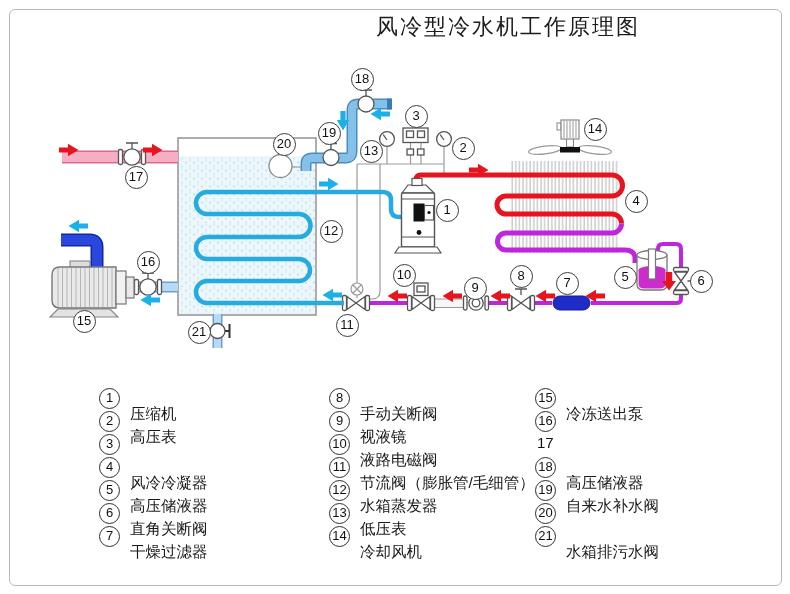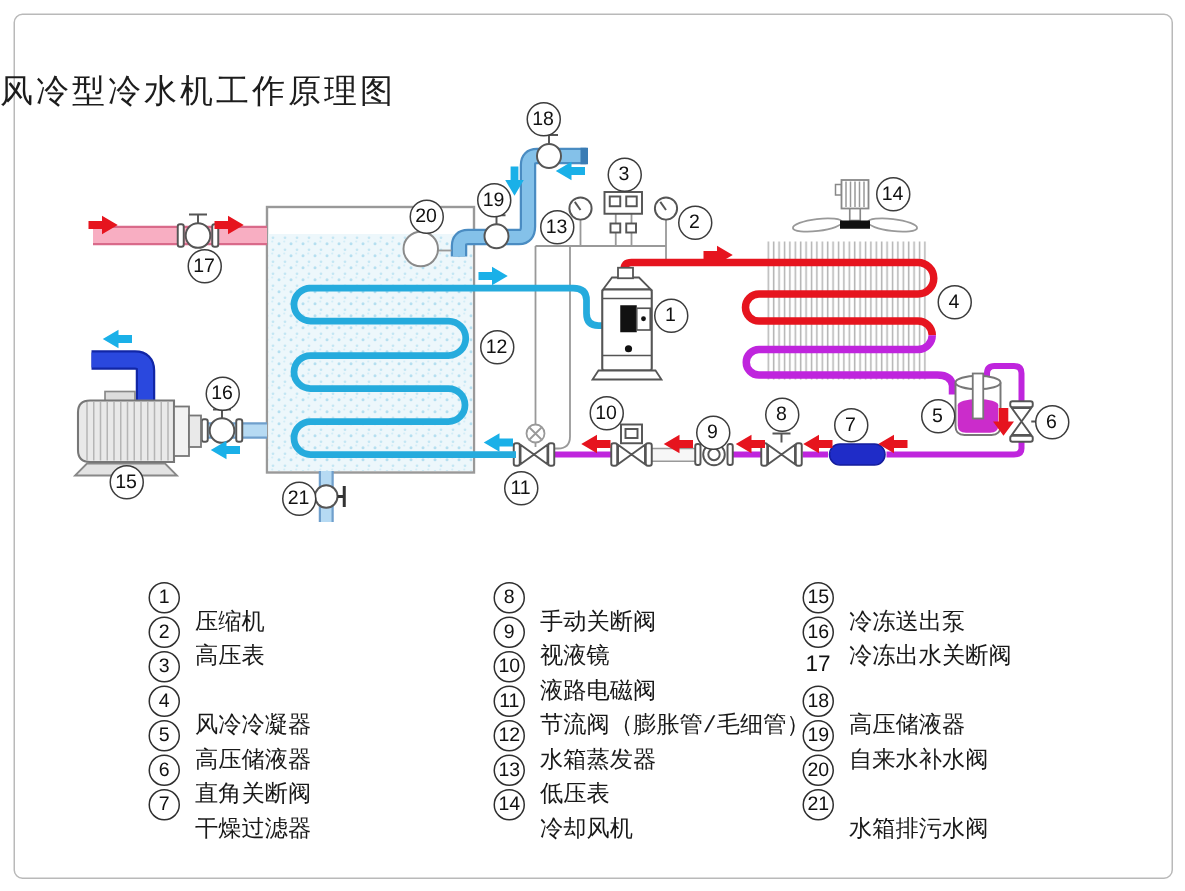--- a/index.html
+++ b/index.html
@@ -1,33 +1,33 @@
 <!DOCTYPE html>
 <html><head>
 <meta charset="utf-8">
 <style>
   html,body{margin:0;padding:0;background:#fff;}
   .stage{position:relative;width:790px;height:594px;background:#fff;overflow:hidden;
          font-family:"Liberation Sans",sans-serif;}
   .frame{position:absolute;left:9px;top:9px;width:771px;height:575px;
          border:1px solid #b9b9b9;border-radius:6px;}
-  .title{position:absolute;left:0;top:46px;width:640px;text-align:left;
+  .title{position:absolute;left:0;top:12px;width:640px;text-align:right;
          font-family:"Liberation Serif",serif;font-size:22px;letter-spacing:2px;color:#1c1c1c;}
   svg.diagram{position:absolute;left:0;top:0;width:790px;height:594px;}
   .comp{fill:#fff;stroke:#555;stroke-width:1.3;}
   .thin{stroke:#999;stroke-width:1.2;fill:none;}
   .callout{position:absolute;width:23px;height:23px;border:1.5px solid #3c3c3c;border-radius:50%;
            background:#fff;box-sizing:border-box;text-align:center;line-height:20px;
            font-size:13px;color:#111;}
   .legend-col{position:absolute;top:387px;}
   .legend-row{display:flex;align-items:center;height:23px;}
   .legend-num{display:inline-block;width:21px;height:21px;border:1.4px solid #2e2e2e;border-radius:50%;
               box-sizing:border-box;text-align:center;line-height:18px;font-size:13px;color:#111;flex:0 0 21px;}
   .legend-num.plain{border:none;font-size:15px;text-align:left;padding-left:2px;}
-  .legend-text{margin-left:10px;font-family:Liberation Mono, monospace;font-size:15.5px;color:#191919;white-space:nowrap;margin-top:32px;}
+  .legend-text{margin-left:10px;font-family:Liberation Sans, sans-serif;font-size:15.5px;color:#191919;white-space:nowrap;margin-top:32px;}
 </style>
 </head>
 <body>
 
 <div class="stage">
   <div class="frame"></div>
 
   <svg class="diagram" viewBox="0 0 790 594" xmlns="http://www.w3.org/2000/svg">
     <defs>
       <pattern id="speck" width="8" height="8" patternUnits="userSpaceOnUse">
@@ -322,21 +322,20 @@
         <span class="legend-text">冷却风机</span>
       </div>
   </div>
   <div class="legend-col" style="left:535px;">
     <div class="legend-row">
         <span class="legend-num">15</span>
         <span class="legend-text">冷冻送出泵</span>
       </div>
     <div class="legend-row">
         <span class="legend-num">16</span>
-        <span class="legend-text">冷冻出水关断阀</span>
       </div>
     <div class="legend-row">
         <span class="legend-num plain">17</span>
       </div>
     <div class="legend-row">
         <span class="legend-num">18</span>
         <span class="legend-text">高压储液器</span>
       </div>
     <div class="legend-row">
         <span class="legend-num">19</span>

